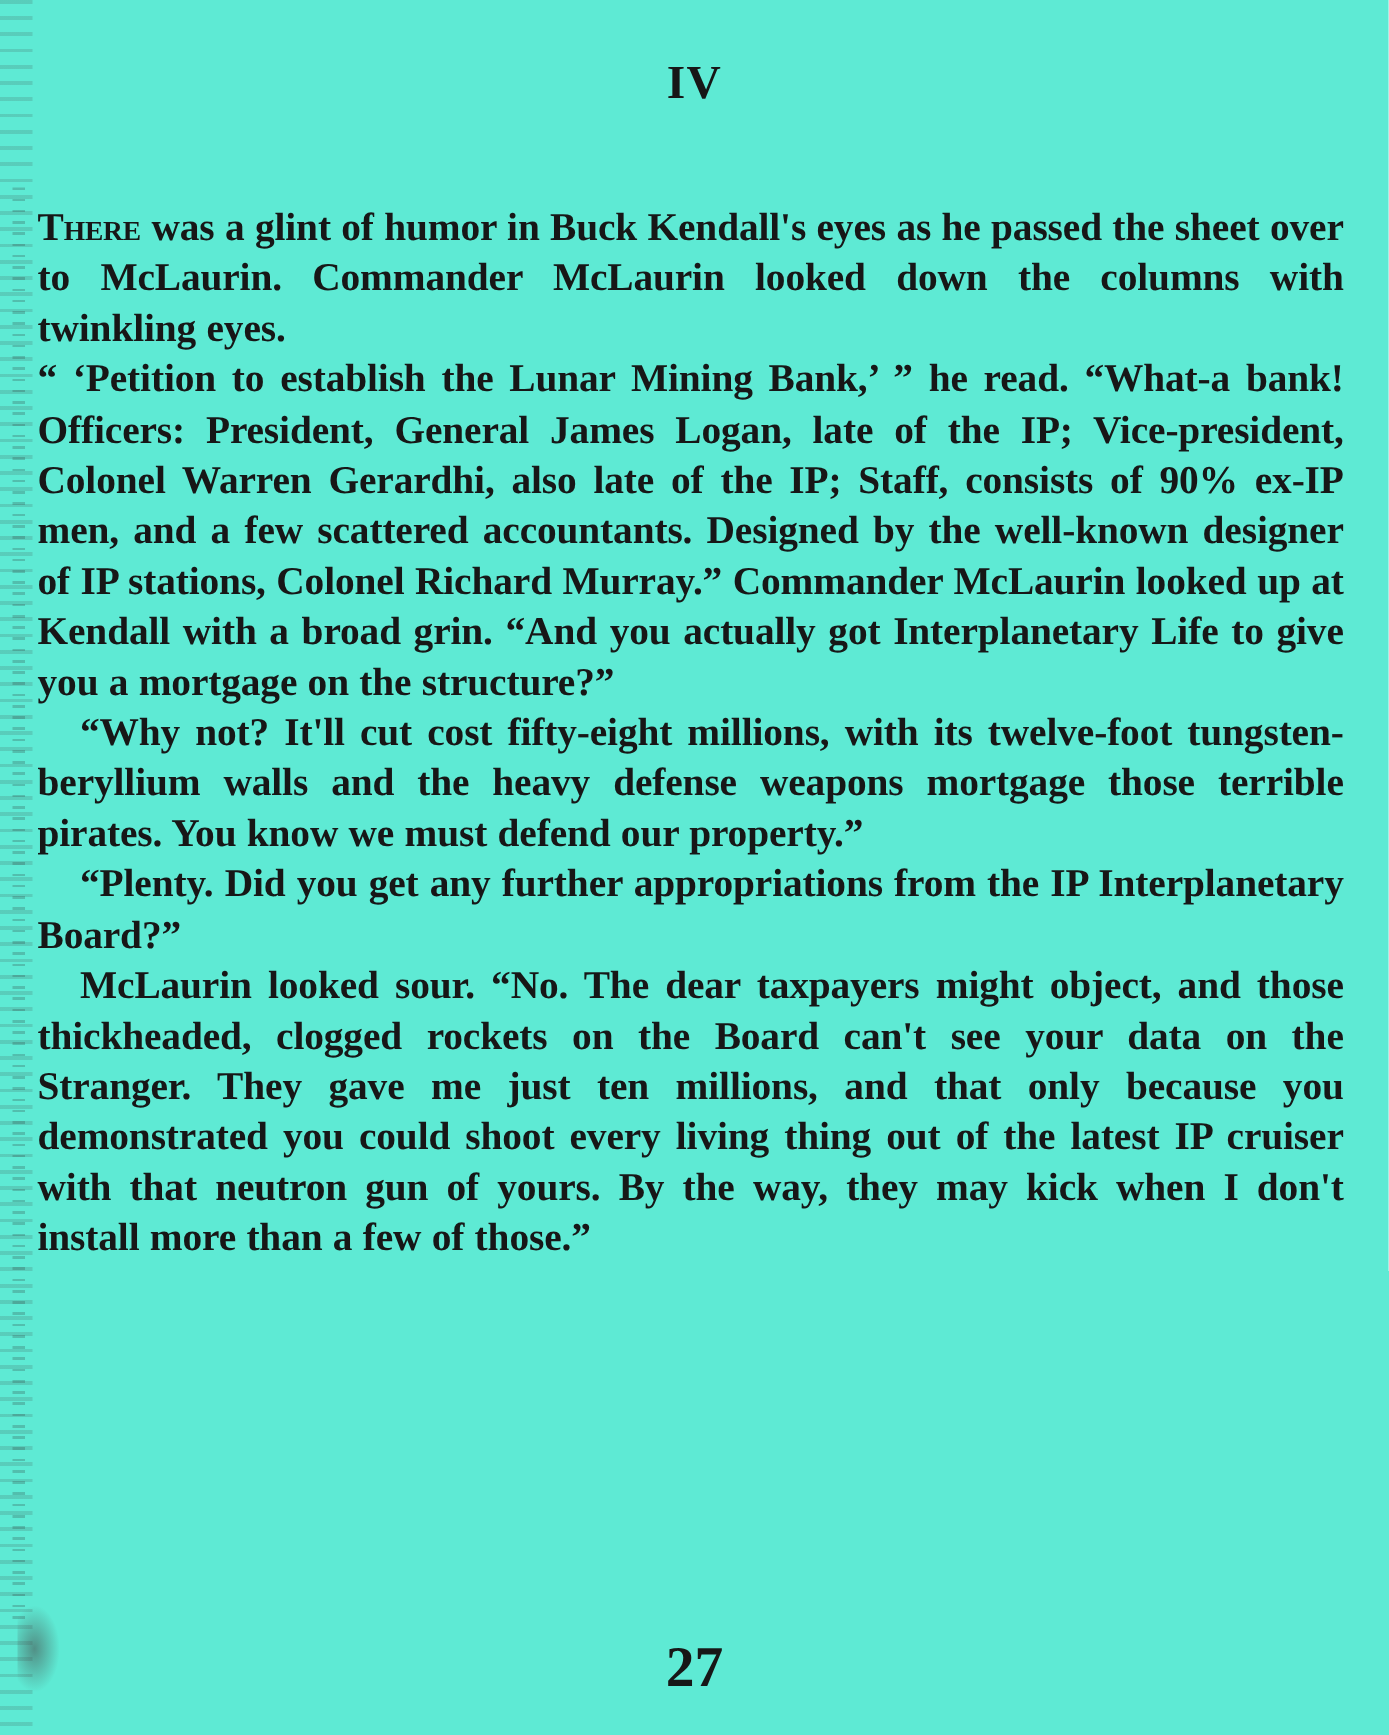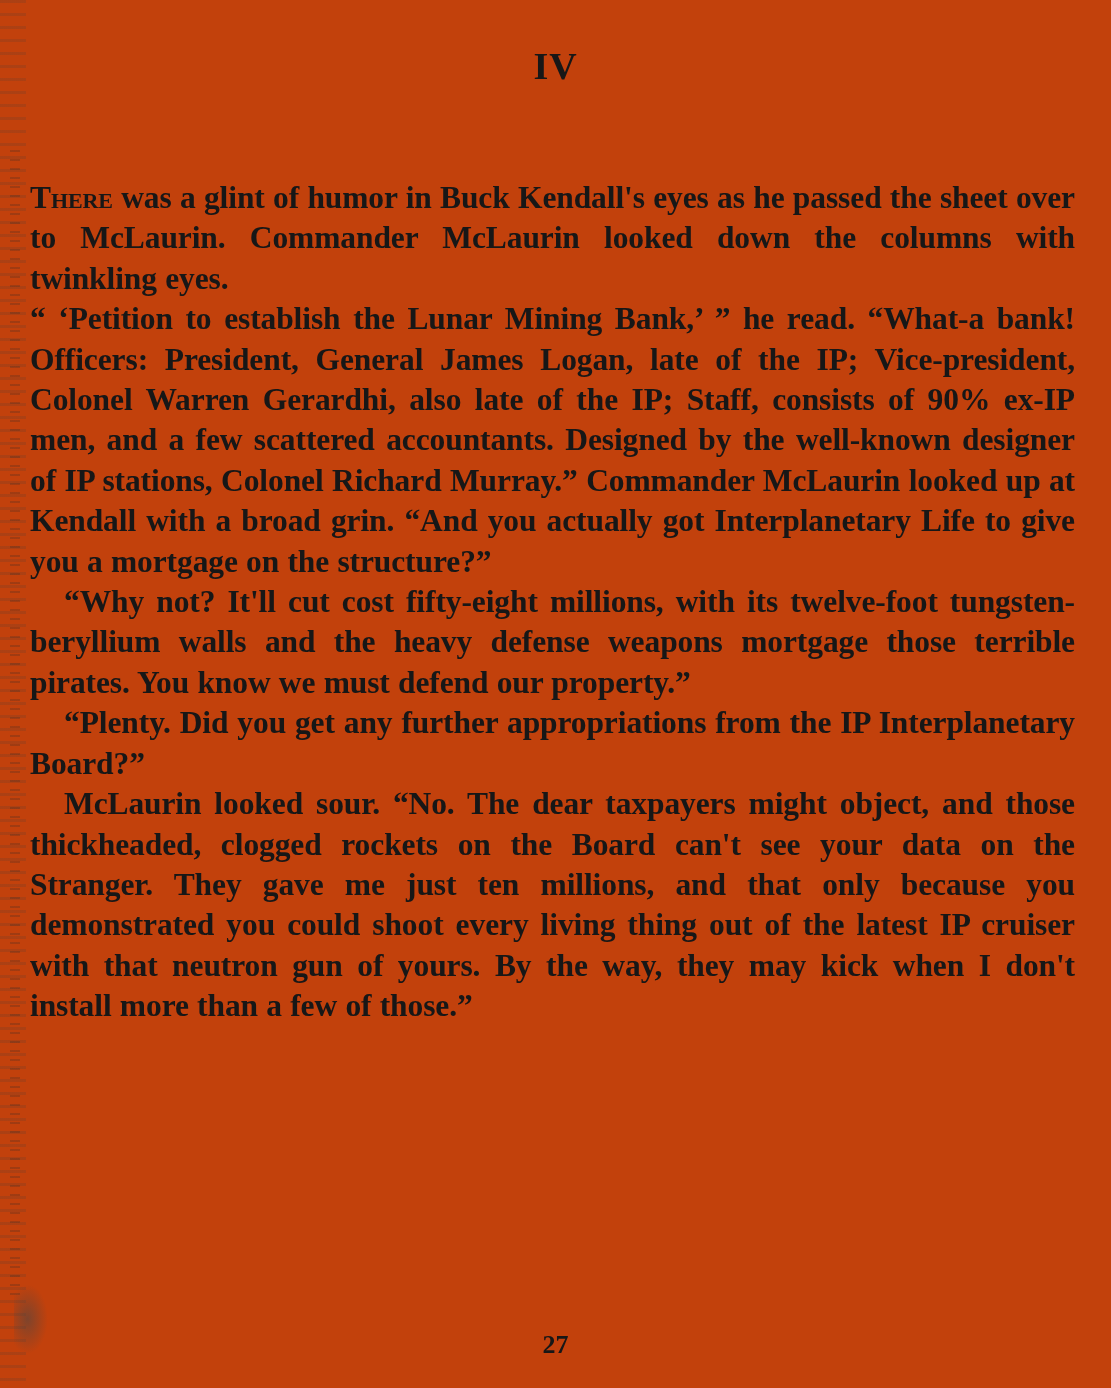--- a/index.html
+++ b/index.html
@@ -12,21 +12,21 @@
     height: 1388px;
     position: relative;
     overflow: hidden;
     font-family: "Liberation Serif", "DejaVu Serif", serif;
     color: #171717;
   }
 
   .page {
     position: absolute;
     inset: 0;
-    background: #c2410c;
+    background: #5eead4;
   }
 
   
   .scan-edge {
     position: absolute;
     top: 0;
     left: 0;
     width: 26px;
     height: 100%;
     background:
@@ -71,21 +71,21 @@
     width: 100%;
     text-align: center;
     font-size: 38px;
     font-weight: 700;
     letter-spacing: 1px;
     font-family: "Liberation Serif", "DejaVu Serif", serif;
   }
 
   .body-text {
     position: absolute;
-    top: 178px;
+    top: 162px;
     left: 30px;
     width: 1045px;
     font-size: 31.5px;
     line-height: 40.4px;
     text-align: justify;
     text-justify: inter-word;
     font-weight: 700;
     letter-spacing: -0.1px;
     word-spacing: 0.5px;
   }
@@ -101,21 +101,21 @@
     font-variant: small-caps;
     font-weight: 700;
   }
 
   .page-number {
     position: absolute;
     bottom: 28px;
     left: 0;
     width: 100%;
     text-align: center;
-    font-size: 26px;
+    font-size: 46px;
     font-weight: 700;
   }
 </style>
 </head>
 <body>
 
 <div class="page">
 
   <div class="scan-edge"></div>
   <div class="scan-edge-2"></div>

